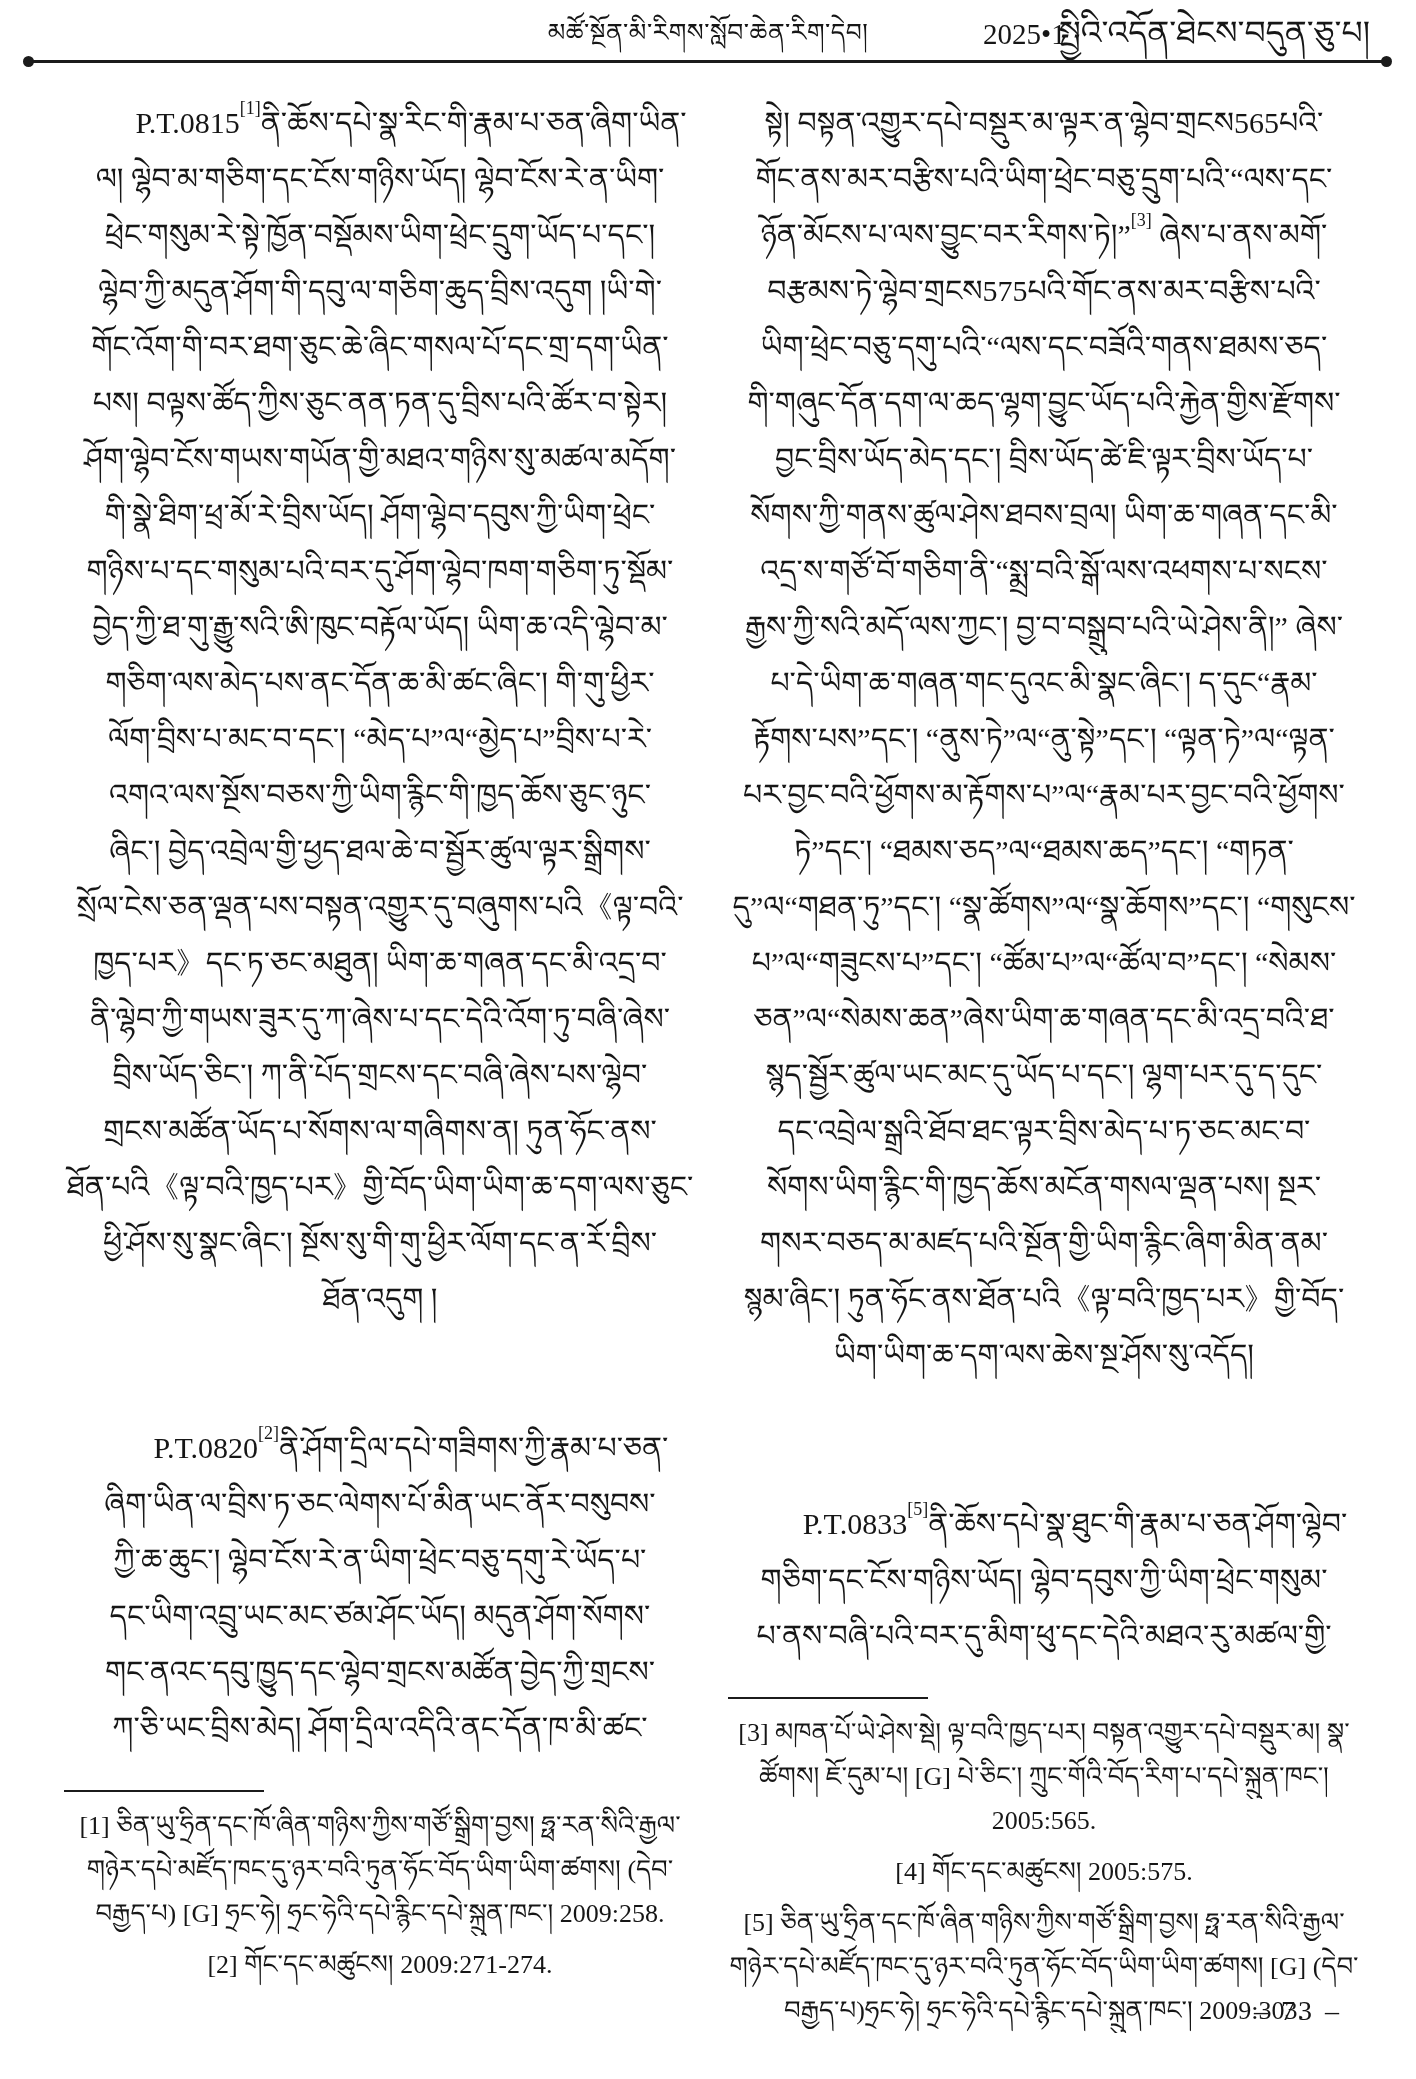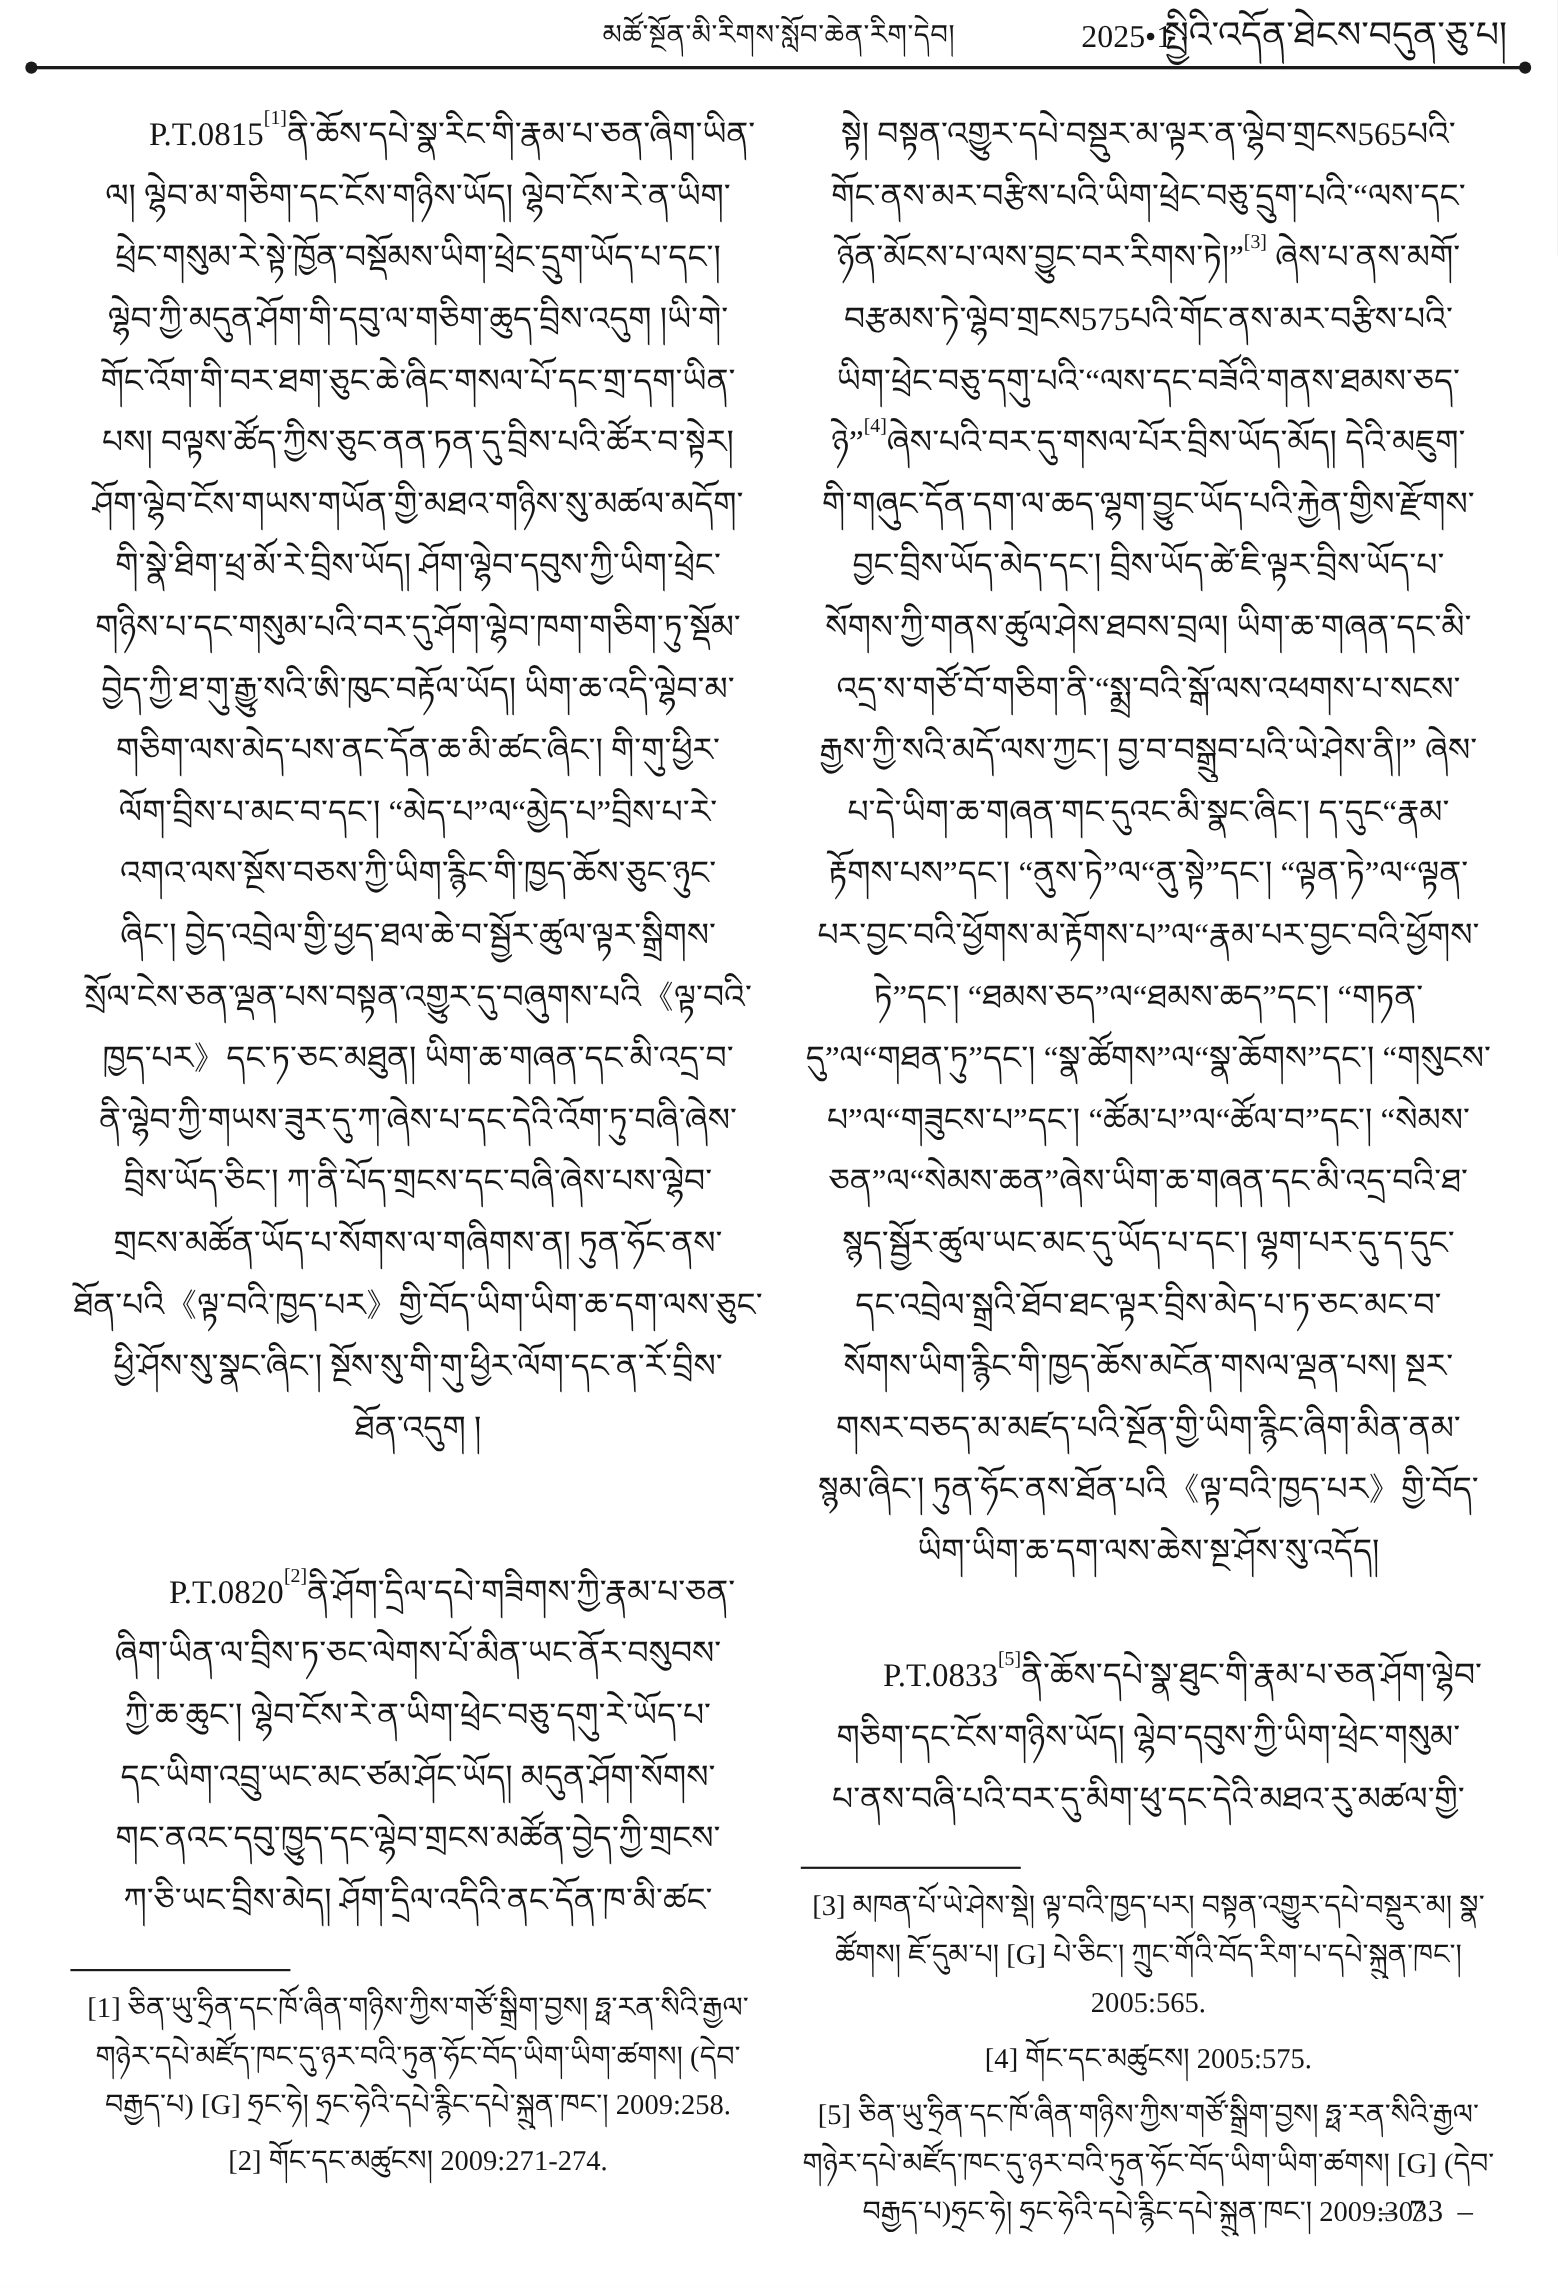--- a/index.html
+++ b/index.html
@@ -121,21 +121,20 @@
         <div class="fline">[2] གོང་དང་མཚུངས། 2009:271-274.</div>
       </div>
   </section>
 
   <section class="block rp1">
       <div class="tline">སྟེ། བསྟན་འགྱུར་དཔེ་བསྡུར་མ་ལྟར་ན་ལྷེབ་གྲངས565པའི་</div>
       <div class="tline">གོང་ནས་མར་བརྩིས་པའི་ཡིག་ཕྲེང་བཅུ་དྲུག་པའི་“ལས་དང་</div>
       <div class="tline">ཉོན་མོངས་པ་ལས་བྱུང་བར་རིགས་ཏེ།”<sup>[3]</sup> ཞེས་པ་ནས་མགོ་</div>
       <div class="tline">བརྩམས་ཏེ་ལྷེབ་གྲངས575པའི་གོང་ནས་མར་བརྩིས་པའི་</div>
       <div class="tline">ཡིག་ཕྲེང་བཅུ་དགུ་པའི་“ལས་དང་བཟོའི་གནས་ཐམས་ཅད་</div>
-      <div class="tline">ཉེ”<sup>[4]</sup>ཞེས་པའི་བར་དུ་གསལ་པོར་བྲིས་ཡོད་མོད། དེའི་མཇུག་</div>
       <div class="tline">གི་གཞུང་དོན་དག་ལ་ཆད་ལྷག་བྱུང་ཡོད་པའི་རྐྱེན་གྱིས་རྫོགས་</div>
       <div class="tline">བྱང་བྲིས་ཡོད་མེད་དང་། བྲིས་ཡོད་ཚེ་ཇི་ལྟར་བྲིས་ཡོད་པ་</div>
       <div class="tline">སོགས་ཀྱི་གནས་ཚུལ་ཤེས་ཐབས་བྲལ། ཡིག་ཆ་གཞན་དང་མི་</div>
       <div class="tline">འདྲ་ས་གཙོ་བོ་གཅིག་ནི་“སྨྲ་བའི་སྒོ་ལས་འཕགས་པ་སངས་</div>
       <div class="tline">རྒྱས་ཀྱི་སའི་མདོ་ལས་ཀྱང་། བྱ་བ་བསྒྲུབ་པའི་ཡེ་ཤེས་ནི།” ཞེས་</div>
       <div class="tline">པ་དེ་ཡིག་ཆ་གཞན་གང་དུའང་མི་སྣང་ཞིང་། ད་དུང“རྣམ་</div>
       <div class="tline">རྟོགས་པས”དང་། “ནུས་ཏེ”ལ“ནུ་སྟེ”དང་། “ལྟན་ཏེ”ལ“ལྟན་</div>
       <div class="tline">པར་བྱང་བའི་ཕྱོགས་མ་རྟོགས་པ”ལ“རྣམ་པར་བྱང་བའི་ཕྱོགས་</div>
       <div class="tline">ཏེ”དང་། “ཐམས་ཅད”ལ“ཐམས་ཆད”དང་། “གཏན་</div>
       <div class="tline">དུ”ལ“གཐན་ཏུ”དང་། “སྣ་ཚོགས”ལ“སྣ་ཆོགས”དང་། “གསུངས་</div>

